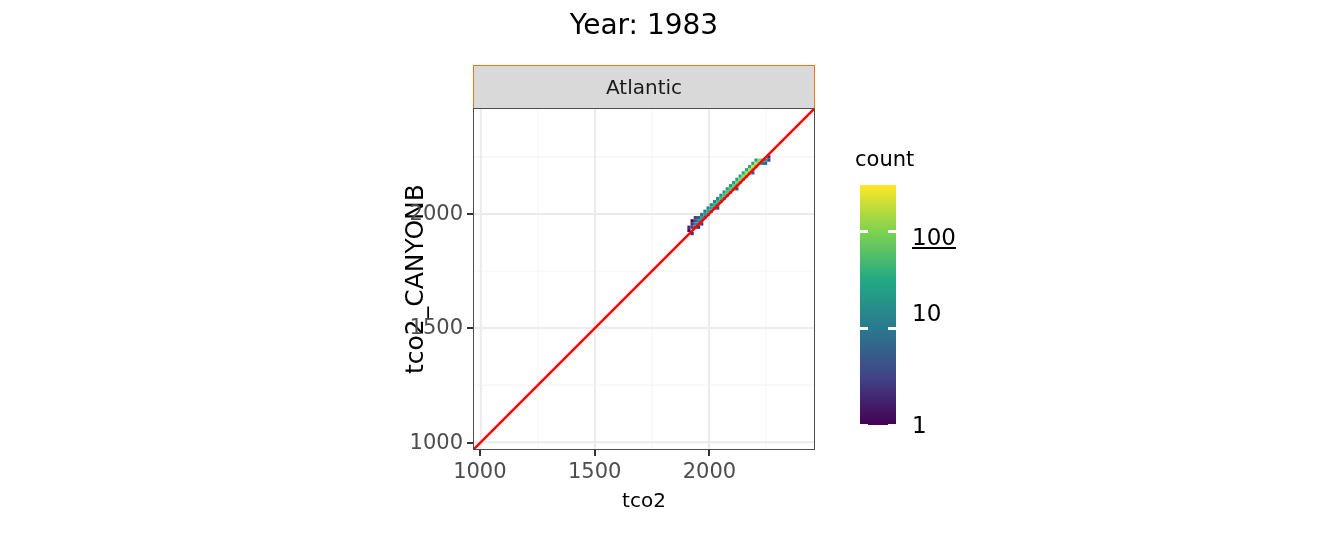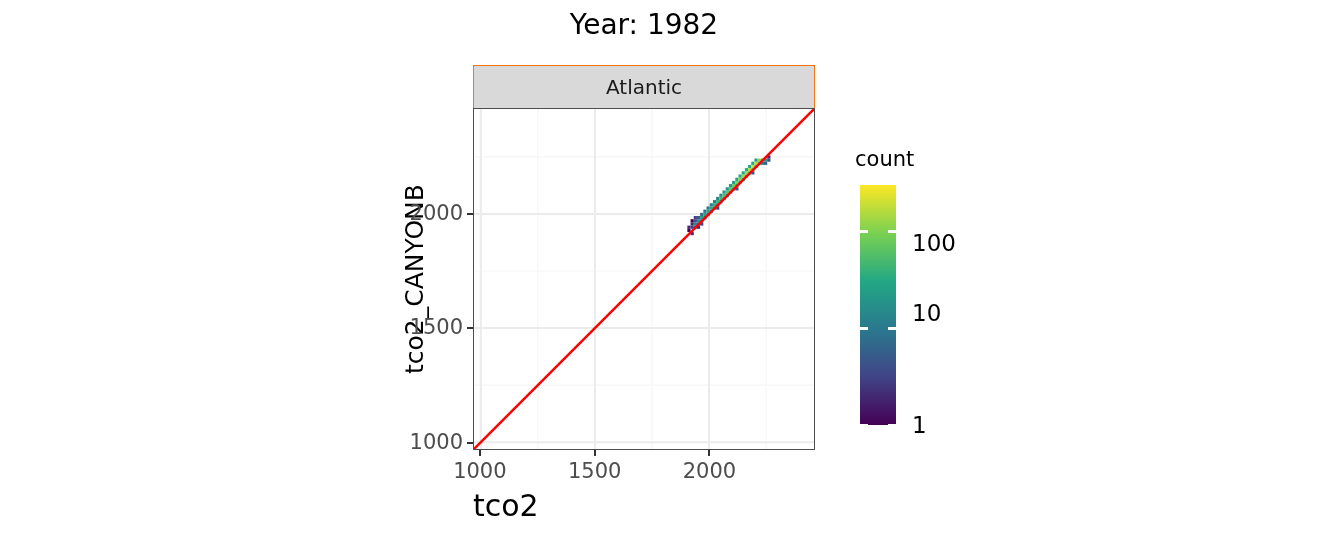--- a/index.html
+++ b/index.html
@@ -85,22 +85,22 @@
     color: #000000;
     white-space: nowrap;
     transform-origin: 0 0;
     transform: translate(400px, 429px) rotate(-90deg);
   }
   #x-axis-title {
     position: absolute;
     left: 473px;
     top: 488px;
     width: 342px;
-    text-align: left;
-    font-size: 30px;
+    text-align: center;
+    font-size: 20px;
     color: #000000;
     white-space: nowrap;
   }
 
   .y-tick-label {
     position: absolute;
     right: 1344px;
     text-align: right;
     font-size: 21px;
     color: #4d4d4d;
@@ -163,21 +163,21 @@
     color: #000000;
     white-space: nowrap;
     line-height: 23px;
   }
 </style>
 </head>
 <body>
 
 <div id="plot-root">
 
-  <div id="plot-title">Year: 1982</div>
+  <div id="plot-title">Year: 1983</div>
 
   <div id="facet-strip">
     <span id="facet-strip-label">Atlantic</span>
   </div>
 
   <div id="panel">
     <svg id="panel-svg" viewBox="0 0 342 342" preserveAspectRatio="none">
         <g>
           <line x1="64.26845637583892" y1="0" x2="64.26845637583892" y2="342" stroke="#f5f5f5" stroke-width="1.2"></line>
           <line x1="0" y1="277.7315436241611" x2="342" y2="277.7315436241611" stroke="#f5f5f5" stroke-width="1.2"></line>
@@ -313,17 +313,17 @@
           <rect x="0" y="0" width="36" height="240" fill="url(#vgrad)"></rect>
         </svg>
     <div class="legend-tick left" style="top: 238.5px;"></div>
         <div class="legend-tick right" style="top: 238.5px;"></div>
         <div class="legend-label" style="top: 229px;">1</div>
         <div class="legend-tick left" style="top: 141.613px;"></div>
         <div class="legend-tick right" style="top: 141.613px;"></div>
         <div class="legend-label" style="top: 117px;">10</div>
         <div class="legend-tick left" style="top: 44.7267px;"></div>
         <div class="legend-tick right" style="top: 44.7267px;"></div>
-        <div class="legend-label" style="top: 47px;">100</div>
+        <div class="legend-label" style="top: 41px; text-decoration: underline;">100</div>
       </div>
   </div>
 
 </div>
 
 </body></html>

